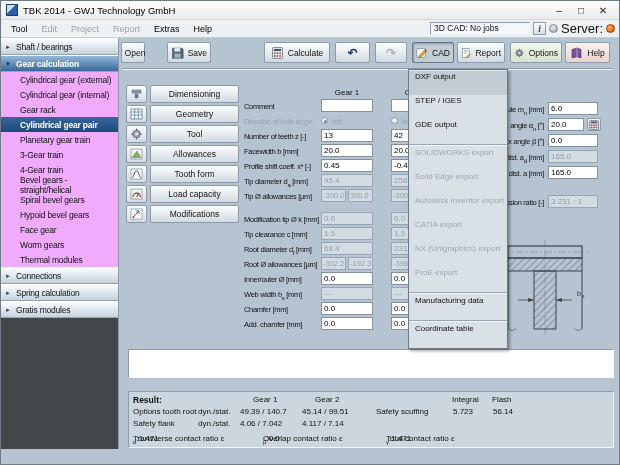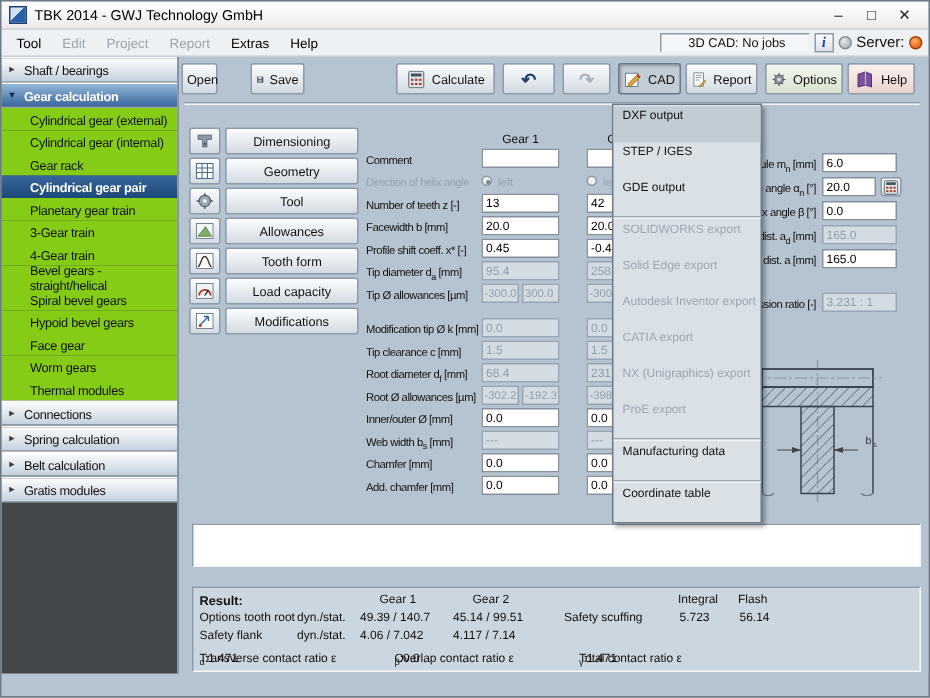--- a/index.html
+++ b/index.html
@@ -14,37 +14,37 @@
   .win-controls { margin-left:auto; display:flex; }
   .win-btn { width:22px; height:15px; display:flex; align-items:center; justify-content:center; font-size:10px; color:#222; }
 
   
   .menubar { position:absolute; left:0; top:19px; right:0; height:18px; background:#eef1f4; border-bottom:1px solid #c6cdd4;
              display:flex; align-items:center; font-size:9px; padding-left:3px; }
   .menu-item { padding:2px 7px; color:#000; }
   .menu-item.dis { color:#9aa3ad; }
   .menubar-right { margin-left:auto; display:flex; align-items:center; gap:3px; margin-right:4px; }
   .cad-status { width:100px; height:13px; background:#f4f7f9; border:1px solid; border-color:#8d9baa #eef2f6 #eef2f6 #8d9baa;
-                font-size:8.5px; line-height:11px; padding-left:3px; color:#111;text-align:center; }
+                font-size:8.5px; line-height:11px; padding-left:3px; color:#111; }
   .info-btn { width:13px; height:13px; background:linear-gradient(#fdfefe,#d9e0e6); border:1px solid #8d9baa;
               font-family:"Liberation Serif",serif; font-style:italic; font-weight:bold; color:#1a4f9c; font-size:10px; line-height:11px; text-align:center; }
   .led { width:9px; height:9px; border-radius:50%; }
   .led.gray { background:radial-gradient(circle at 35% 30%,#e8ebee,#9aa2a9); border:1px solid #848d95; }
   .led.orange { background:radial-gradient(circle at 35% 30%,#ffb066,#dd4f00); border:1px solid #a33a00; }
-  .server-label { font-size:10px; color:#111; }
+  .server-label { font-size:13px; color:#111; }
 
   
   .sidebar { position:absolute; left:0; top:37px; width:118px; bottom:15px; background:#42474c;
              border-right:1px solid #8d9baa; font-size:8.5px; letter-spacing:-0.2px; }
   .sgroup { height:17px; display:flex; align-items:center; gap:4px; padding-left:4px;
             background:linear-gradient(#fbfdfe,#c5d1dd); border-top:1px solid #ffffff; border-bottom:1px solid #96a3b0; color:#111; }
   .sgroup .arrow { font-size:6px; color:#3a3f45; width:7px; }
   .sgroup.expanded { background:linear-gradient(#93b7d7,#39679c); color:#fff; font-weight:bold; }
   .sgroup.expanded .arrow { color:#0d2b4c; }
-  .sitem { height:15px; display:flex; align-items:center; padding-left:19px; background:#84cc16; color:#111; }
+  .sitem { height:15px; display:flex; align-items:center; padding-left:19px; background:#f0abfc; color:#111; }
   .sitem.selected { background:linear-gradient(#39679c,#1c4879); color:#fff; font-weight:bold; }
 
   
   .content { position:absolute; left:119px; top:37px; right:0; bottom:15px; background:#b6c3d0; }
 
   .raised { background:linear-gradient(#fbfdfe,#d2dae1); border:1px solid #8d9baa; border-radius:2px; }
   .tbtn { position:absolute; top:4px; height:21px; display:flex; align-items:center; justify-content:center; gap:4px;
           font-size:8.5px; color:#111; padding:0 3px; }
   .tbtn.pressed { background:#c3cdd5; border-color:#68788a; box-shadow:inset 1px 1px 2px rgba(0,0,0,.28); }
   .tbtn.tint-green { background:linear-gradient(#f3f7ef,#d9e2cf); }
@@ -170,38 +170,34 @@
     <div class="sgroup">
       <span class="arrow">►</span>
       <span>Connections</span>
     </div>
     <div class="sgroup">
       <span class="arrow">►</span>
       <span>Spring calculation</span>
     </div>
     <div class="sgroup">
       <span class="arrow">►</span>
-      <span>Belt calculation</span>
-    </div>
-    <div class="sgroup">
-      <span class="arrow">►</span>
       <span>Gratis modules</span>
     </div>
   </div>
 
   <div class="content">
 
     <button class="tbtn raised" style="left:1px;width:24px">
       <svg width="13" height="12" viewBox="0 0 13 12">
           <path d="M1 10V3h3l1 1.5h7V10z" fill="#8fa2b5" stroke="#4a5a6c" stroke-width=".6"></path>
           <path d="M1 10l2-4h10l-2 4z" fill="#b9c8d6" stroke="#4a5a6c" stroke-width=".6"></path>
         </svg>
       <span>Open</span>
     </button>
-    <button class="tbtn raised" style="left:47px;width:36px">
+    <button class="tbtn raised" style="left:47px;width:44px">
       <svg width="13" height="12" viewBox="0 0 13 12">
           <path d="M1.5 1h10l1 1v9.5h-11z" fill="#51637a" stroke="#2e3c4e" stroke-width=".5"></path>
           <rect x="3.5" y="1" width="6" height="3.5" fill="#e8edf2"></rect>
           <rect x="3.5" y="6.5" width="6.5" height="4.5" fill="#9fb0c0"></rect>
         </svg>
       <span>Save</span>
     </button>
     <button class="tbtn raised" style="left:144px;width:66px">
       <svg width="13" height="12" viewBox="0 0 13 12">
           <rect x="1.5" y=".5" width="10" height="11" rx="1" fill="#dde4ea" stroke="#4a5560" stroke-width=".6"></rect>

